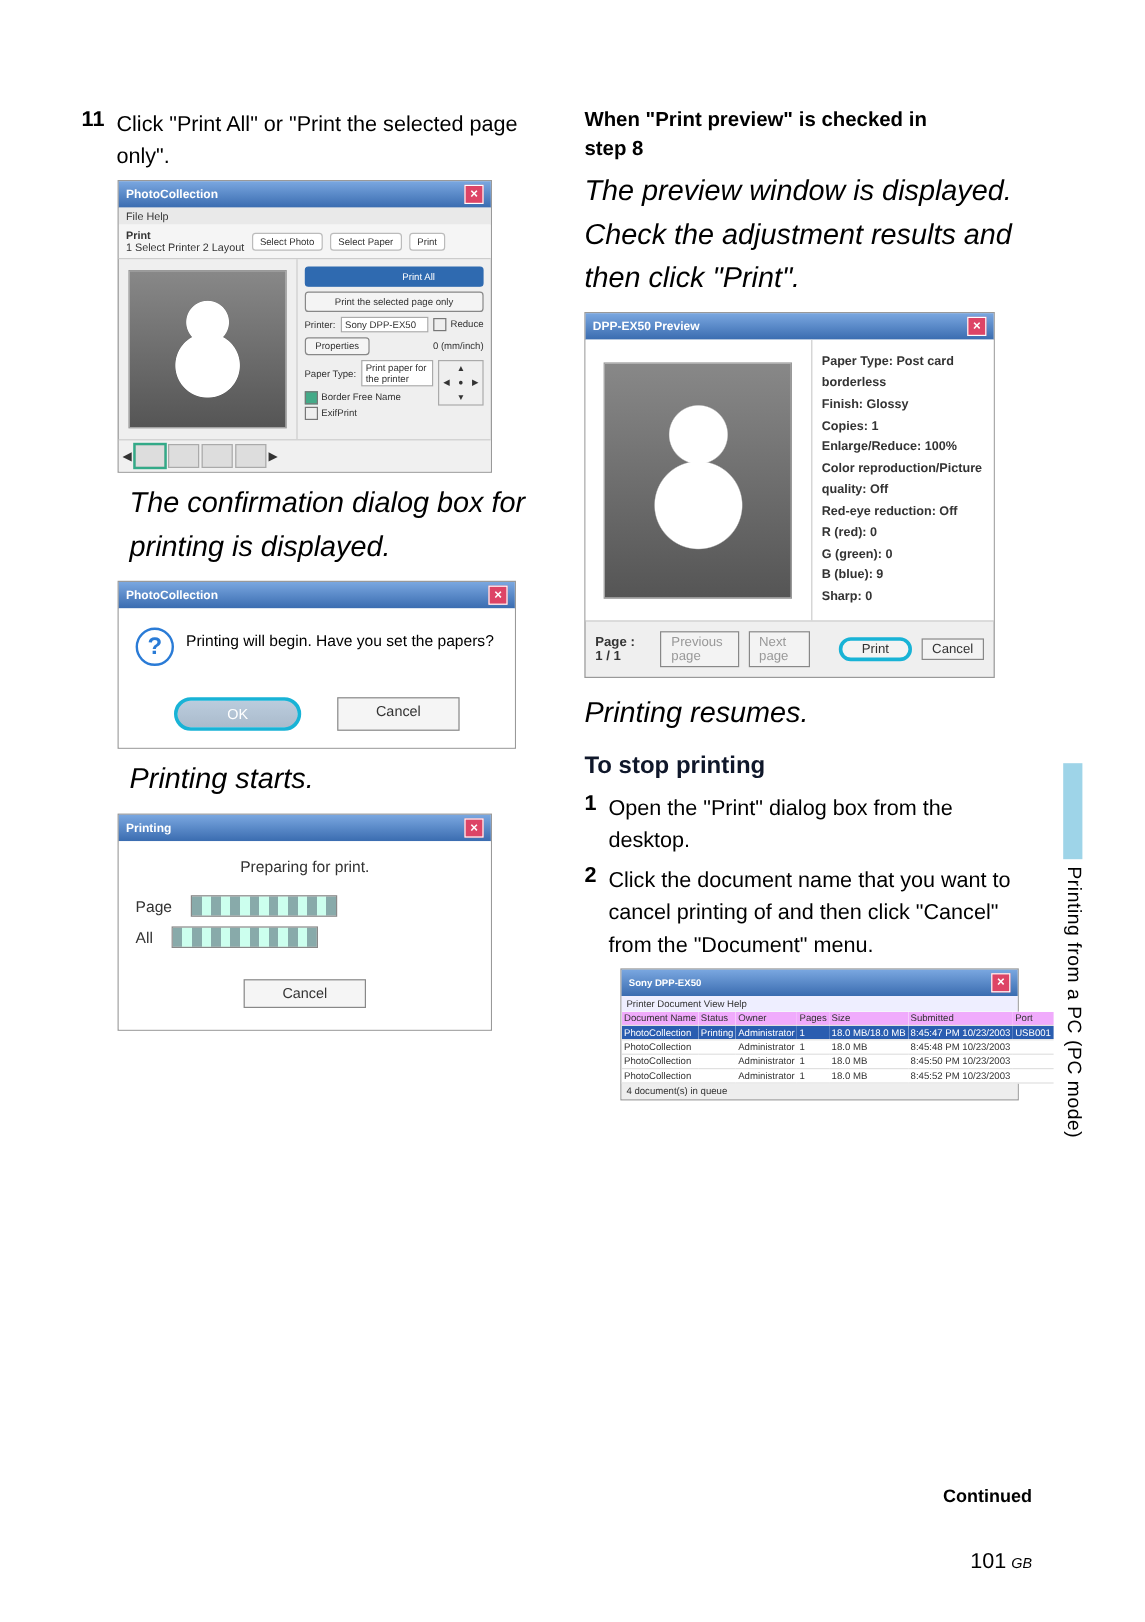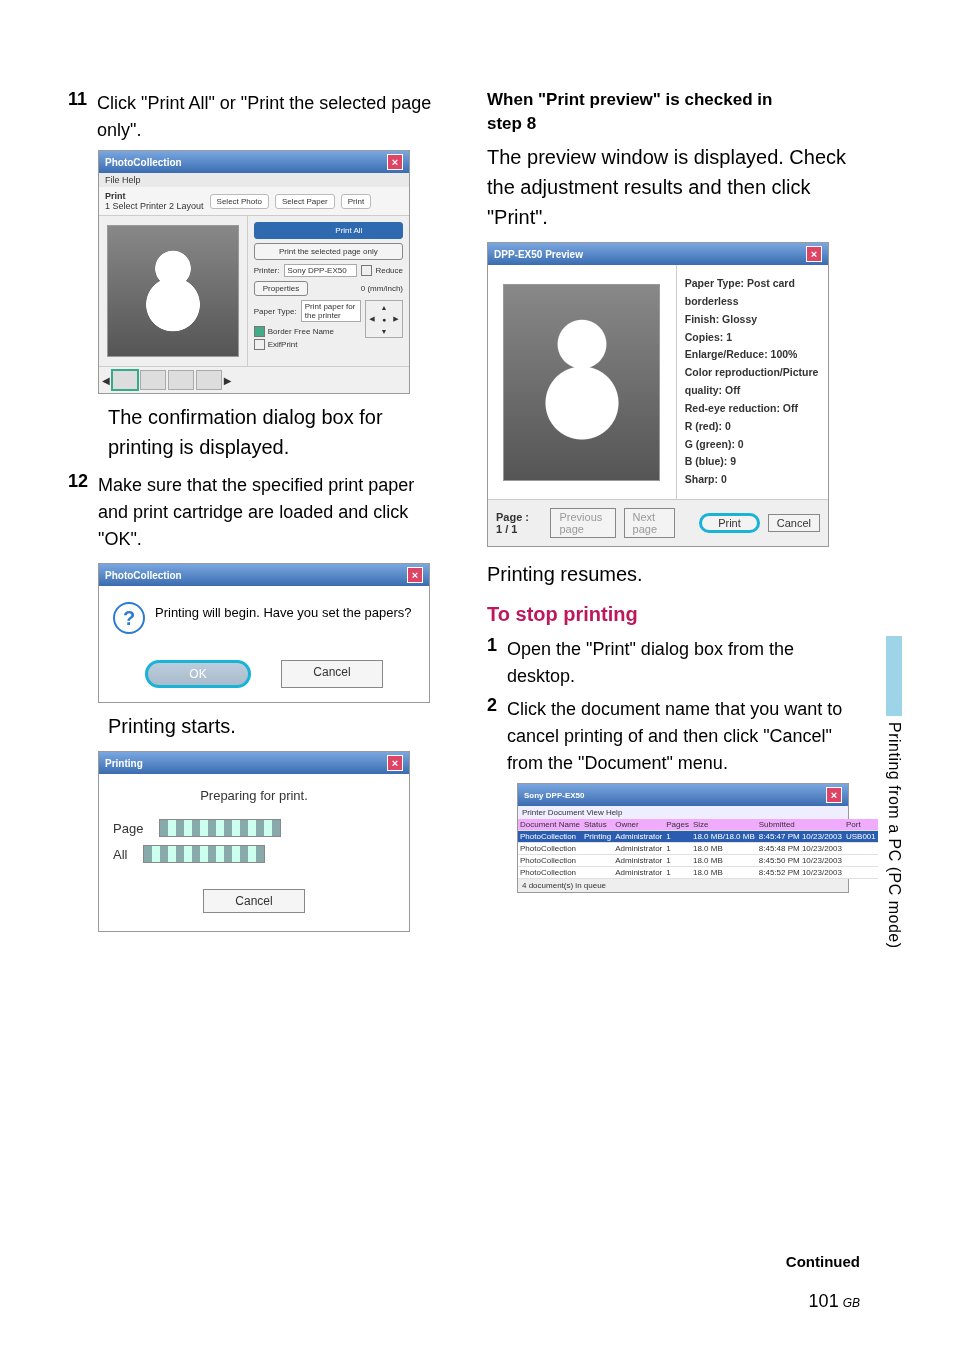--- a/index.html
+++ b/index.html
@@ -5,25 +5,25 @@
   html,body{margin:0;padding:0;background:#fff;color:#000;font-family:"Segoe UI",Arial,sans-serif;}
   .page{width:954px;height:1352px;position:relative;box-sizing:border-box;padding:90px 68px 40px 68px;}
   .columns{display:flex;gap:40px;}
   .col{flex:1;min-width:0;}
   .sidebar-tab{position:absolute;right:46px;top:636px;width:28px;height:490px;display:flex;flex-direction:column;align-items:center;}
   .blue-block{width:16px;height:80px;background:#9ed4e8;margin-bottom:6px;}
   .vtext{writing-mode:vertical-rl;font-size:16px;letter-spacing:.5px;}
   .step{display:flex;align-items:flex-start;margin-bottom:6px;}
   .step-num{font-size:18px;font-weight:700;margin-right:10px;line-height:1;}
   .step-txt{font-size:18px;line-height:1.5;}
-  .body-text{font-size:20px;line-height:1.5;margin:8px 0 10px 40px;}
+  .body-text{font-size:24px;line-height:1.5;margin:8px 0 10px 40px;font-style:italic;}
   .body-text.full{margin-left:0;}
-  h3.section{color:#be185d;font-size:20px;font-weight:700;margin:14px 0 10px;}
+  h3.section{color:#0f172a;font-size:20px;font-weight:700;margin:14px 0 10px;}
   .bold-line{font-weight:700;font-size:17px;margin-bottom:4px;}
-  .continued{position:absolute;right:94px;bottom:82px;font-size:15px;font-weight:700;}
+  .continued{position:absolute;right:94px;bottom:96px;font-size:15px;font-weight:700;}
   .page-num{position:absolute;right:94px;bottom:40px;font-size:18px;}
   .page-num span.gb{font-size:12px;font-style:italic;margin-left:4px;}
 
   
   .mock{border:1px solid #999;background:#efefef;font-size:10px;color:#333;}
   .mock .titlebar{background:linear-gradient(#7aa7e0,#3a6cb0);color:#fff;padding:3px 6px;font-weight:700;display:flex;justify-content:space-between;align-items:center;}
   .mock .close{width:14px;height:14px;border:1px solid #fff;display:inline-flex;align-items:center;justify-content:center;font-size:11px;background:#d46;}
   .mock .inner{background:#fff;}
 
   
@@ -163,24 +163,20 @@
           <div class="thumb sel"></div>
           <div class="thumb"></div>
           <div class="thumb"></div>
           <div class="thumb"></div>
           <span style="align-self:center">▶</span>
         </div>
       </div>
 
       <div class="body-text">The confirmation dialog box for printing is displayed.</div>
 
-      <div class="step">
-        <div class="step-num">12</div>
-        <div class="step-txt">Make sure that the specified print paper and print cartridge are loaded and click "OK".</div>
-      </div>
 
       <div class="mock mock-confirm">
         <div class="titlebar">
           <span>PhotoCollection</span>
           <span class="close">×</span>
         </div>
         <div class="inner">
           <div class="content">
             <div class="qicon">?</div>
             <div class="msg">Printing will begin.  Have you set the papers?</div>

